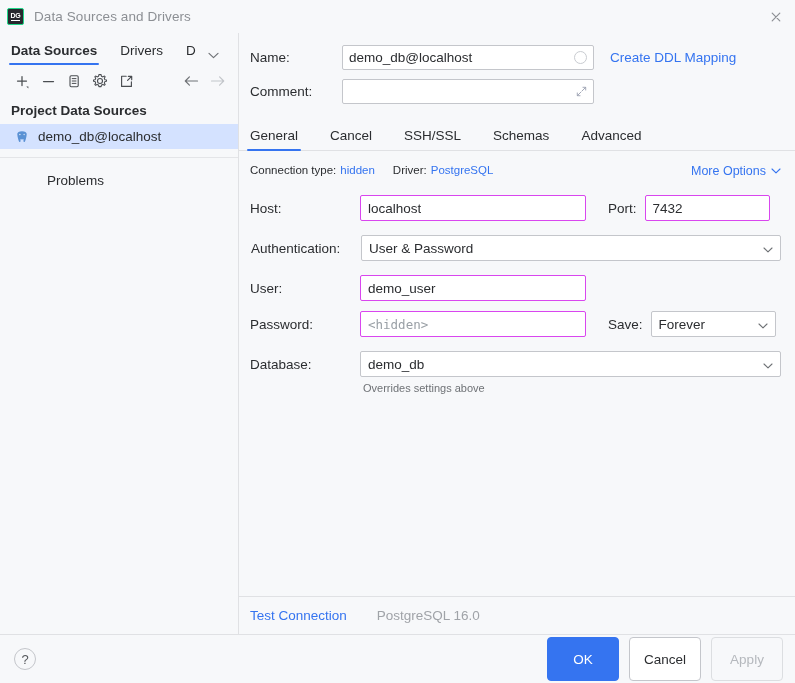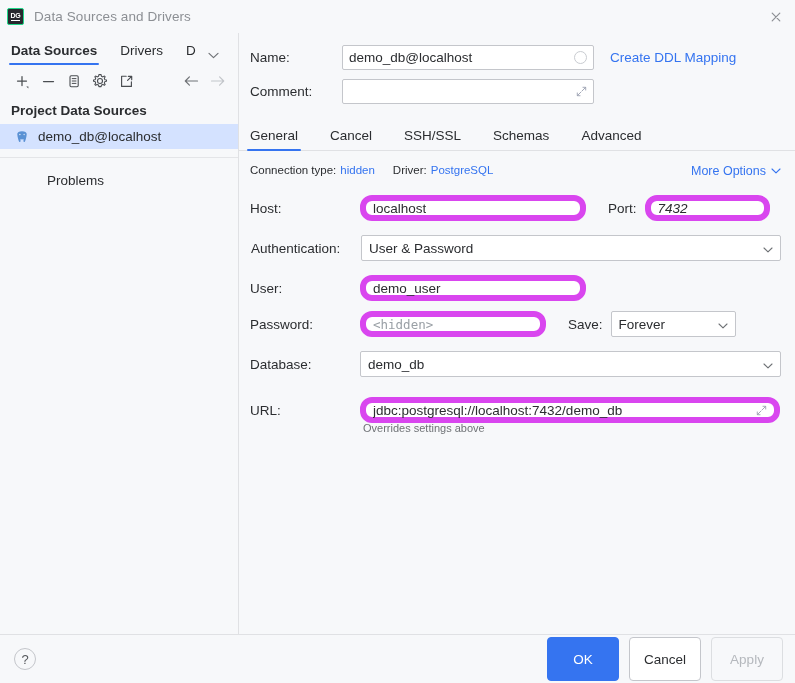--- a/index.html
+++ b/index.html
@@ -326,22 +326,22 @@
     margin-bottom: 10px;
   }
   .frow .flabel {
     width: 110px;
     font-size: 13.5px;
     color: #2b2d30;
     flex: 0 0 auto;
   }
   .inp {
     background: #ffffff;
-    border: 6px solid #d946ef;
-    border-radius: 12px;
+    border: 1px solid #d946ef;
+    border-radius: 2px;
     height: 26px;
     box-sizing: border-box;
     display: flex;
     align-items: center;
     padding: 4px 7px;
     font-size: 13.5px;
     color: #2b2d30;
     cursor: text;
   }
   .combo {
@@ -593,21 +593,21 @@
             </span>
           </span>
         </div>
 
         <div class="frow">
           <div class="flabel">Host:</div>
           <div class="inp" style="width:226px;">
             <span class="inp-text">localhost</span>
           </div>
           <div class="gap-lbl">Port:</div>
-          <div class="inp" style="width:125px;font-style:italic;">
+          <div class="inp" style="width:125px;">
             <span class="inp-text">7432</span>
           </div>
         </div>
 
         <div class="frow" style="margin-top:14px;justify-content:flex-end;">
           <div class="flabel">Authentication:</div>
           <div class="combo" style="width:420px;">
             <span class="cval">User &amp; Password</span>
             <span>
               <svg width="10" height="6" viewBox="0 0 10 6">
@@ -619,21 +619,21 @@
 
         <div class="frow" style="margin-top:14px;">
           <div class="flabel">User:</div>
           <div class="inp" style="width:226px;">
             <span class="inp-text">demo_user</span>
           </div>
         </div>
 
         <div class="frow">
           <div class="flabel">Password:</div>
-          <div class="inp" style="width:186px;">
+          <div class="inp" style="width:226px;">
             <span class="field-text placeholder">&lt;hidden&gt;</span>
           </div>
           <div class="gap-lbl">Save:</div>
           <div class="combo" style="width:125px;">
             <span class="cval">Forever</span>
             <span>
               <svg width="10" height="6" viewBox="0 0 10 6">
                 <path d="M1 1 L5 4.8 L9 1" stroke="#6f7276" stroke-width="1.1" fill="none" stroke-linecap="round" stroke-linejoin="round"></path>
               </svg>
             </span>
@@ -645,35 +645,27 @@
           <div class="combo" style="width:464px;">
             <span class="cval">demo_db</span>
             <span>
               <svg width="10" height="6" viewBox="0 0 10 6">
                 <path d="M1 1 L5 4.8 L9 1" stroke="#6f7276" stroke-width="1.1" fill="none" stroke-linecap="round" stroke-linejoin="round"></path>
               </svg>
             </span>
           </div>
         </div>
 
-        <div class="frow" style="margin-top:20px; margin-bottom:4px;">
-          <div class="flabel">URL:</div>
-          <div class="inp" style="width:420px;">
-            <span class="inp-text" style="flex:1 1 auto;">jdbc:postgresql://localhost:7432/demo_db</span>
-            <span class="expand-icon">
-              <svg width="11" height="11" viewBox="0 0 12 12">
-                <path d="M6.6 5.4 L10.4 1.6 M7.6 1.4 H10.6 V4.4" stroke="#9aa0b0" stroke-width="1" fill="none" stroke-linecap="round" stroke-linejoin="round"></path>
-                <path d="M5.4 6.6 L1.6 10.4 M4.4 10.6 H1.4 V7.6" stroke="#9aa0b0" stroke-width="1" fill="none" stroke-linecap="round" stroke-linejoin="round"></path>
-              </svg>
-            </span>
-          </div>
-        </div>
         <div class="hint">Overrides settings above</div>
       </div>
 
+      <div class="test-bar">
+        <span class="test-link">Test Connection</span>
+        <span class="server-ver">PostgreSQL 16.0</span>
+      </div>
     </div>
   </div>
 
   <div class="footer">
     <div class="help-btn">?</div>
     <div class="footer-spacer"></div>
     <div class="btn primary">OK</div>
     <div class="btn normal">Cancel</div>
     <div class="btn disabled">Apply</div>
   </div>

